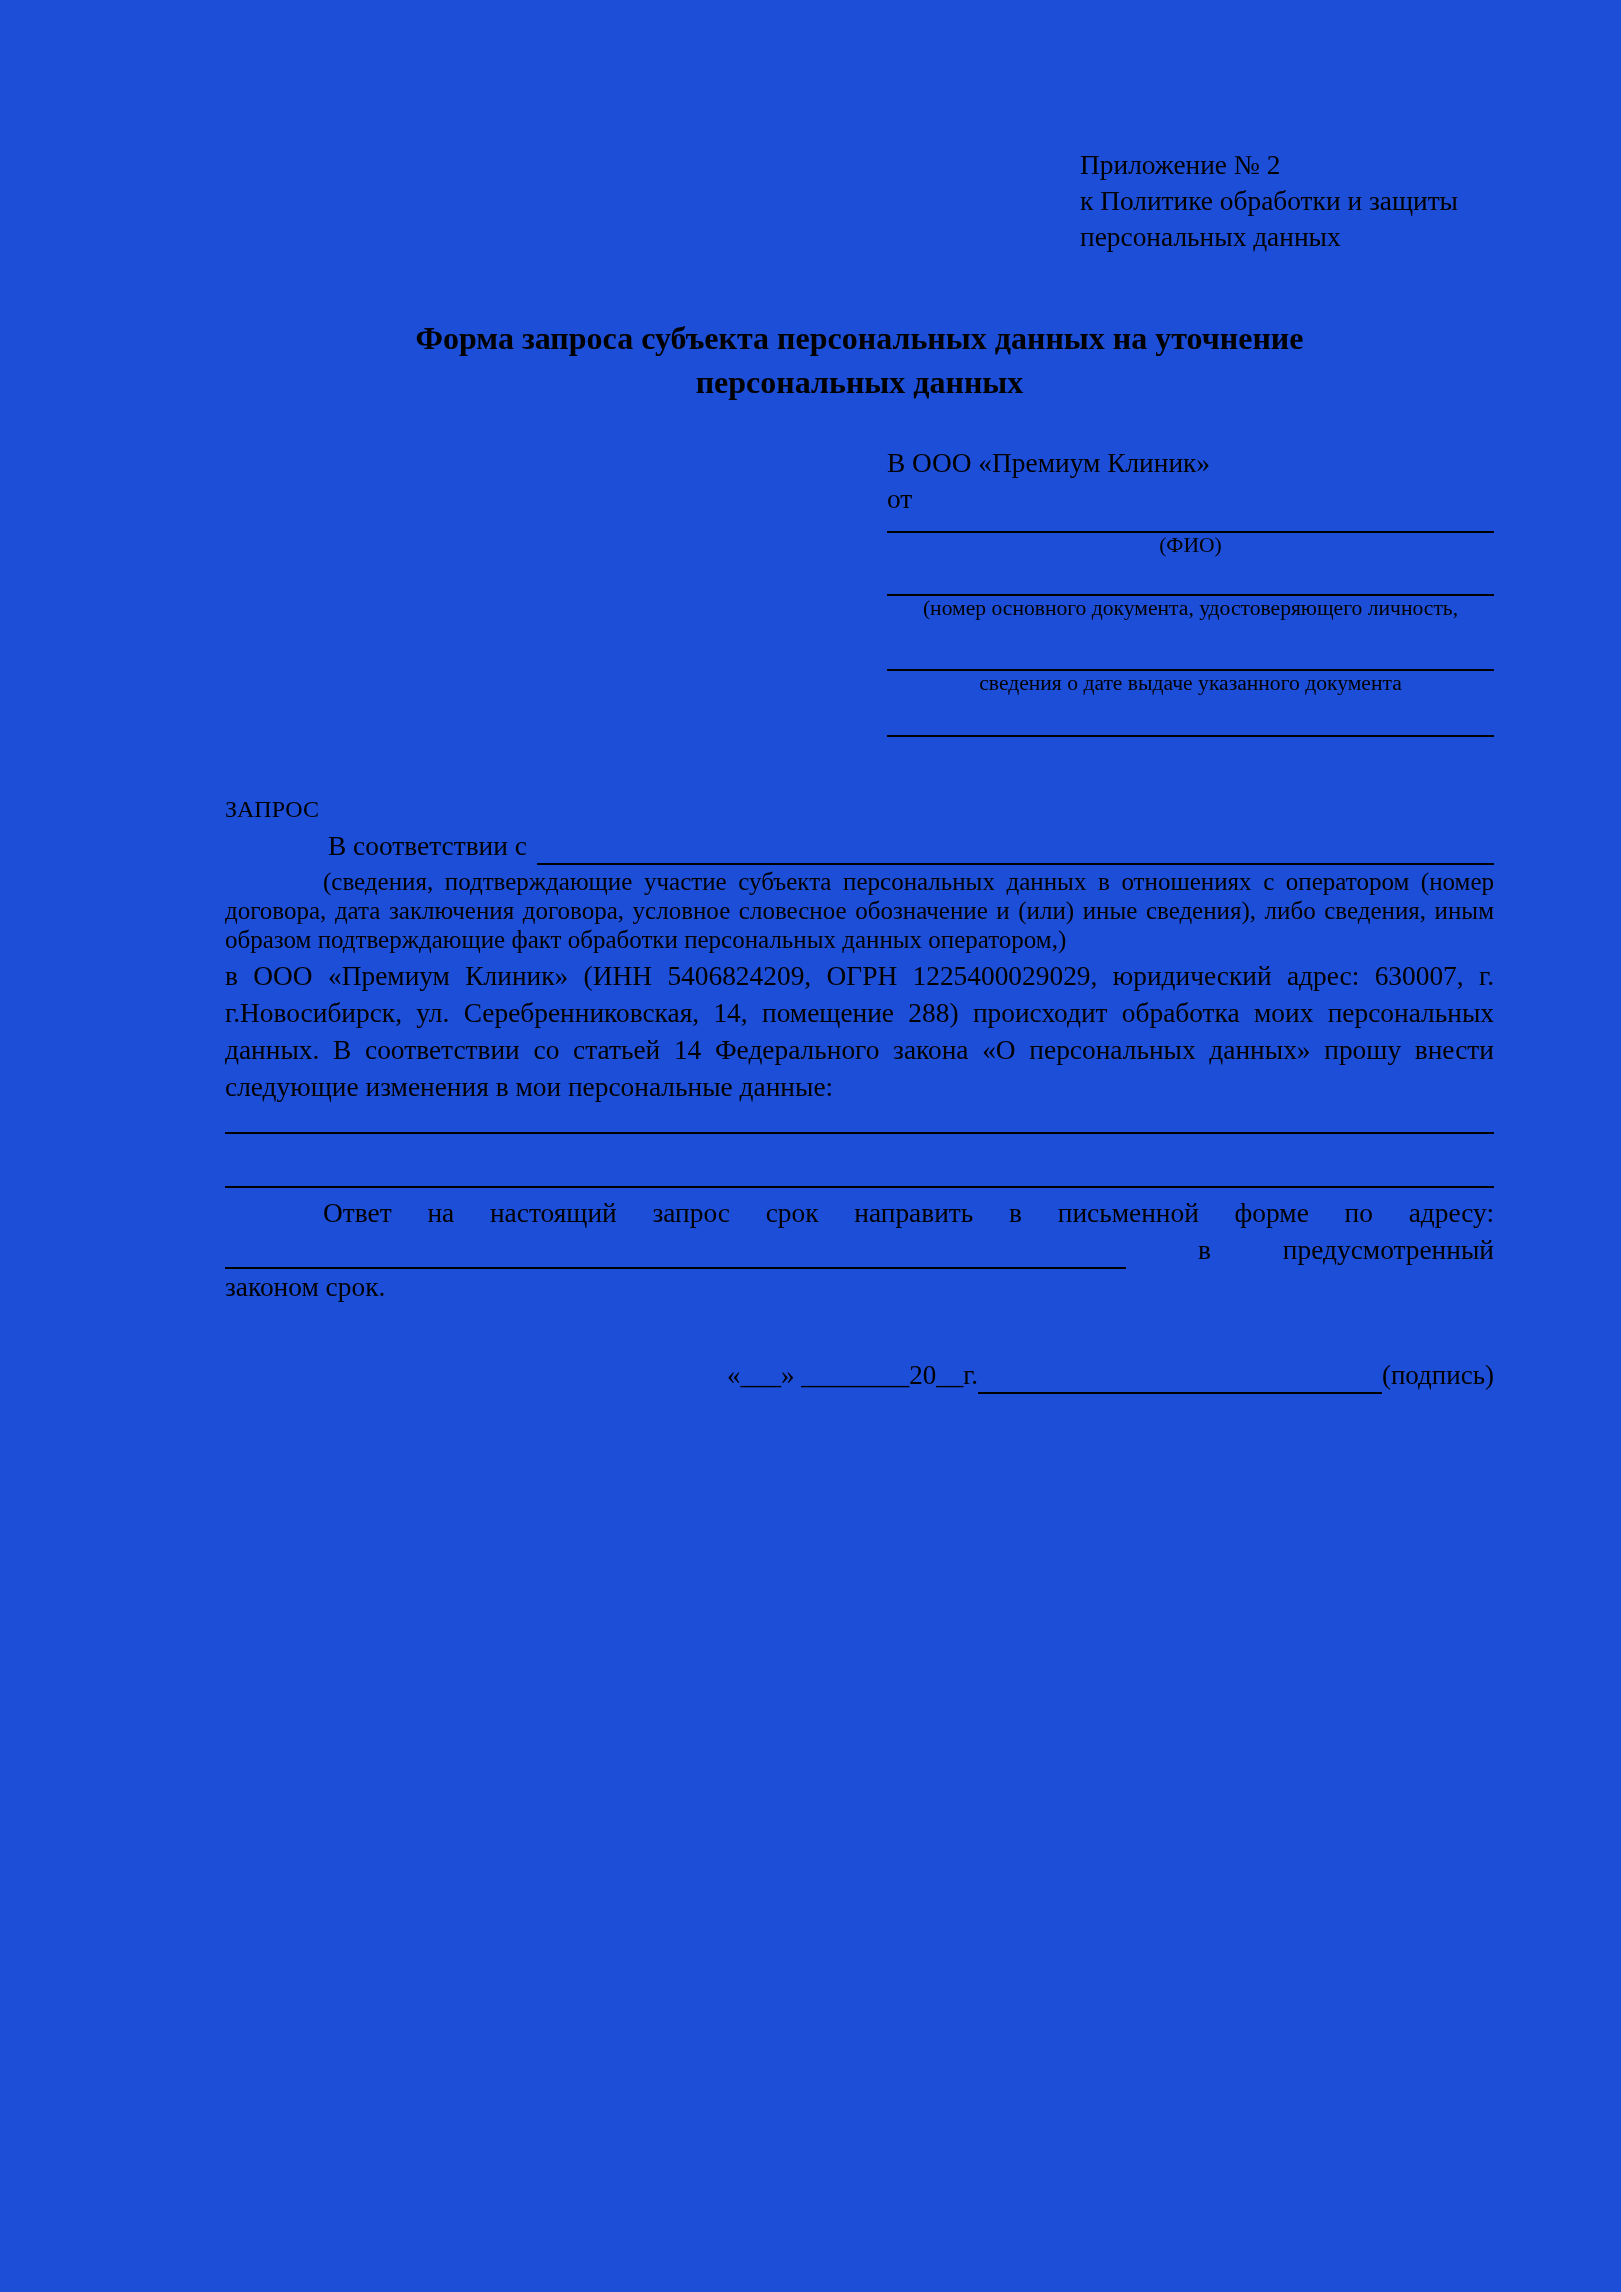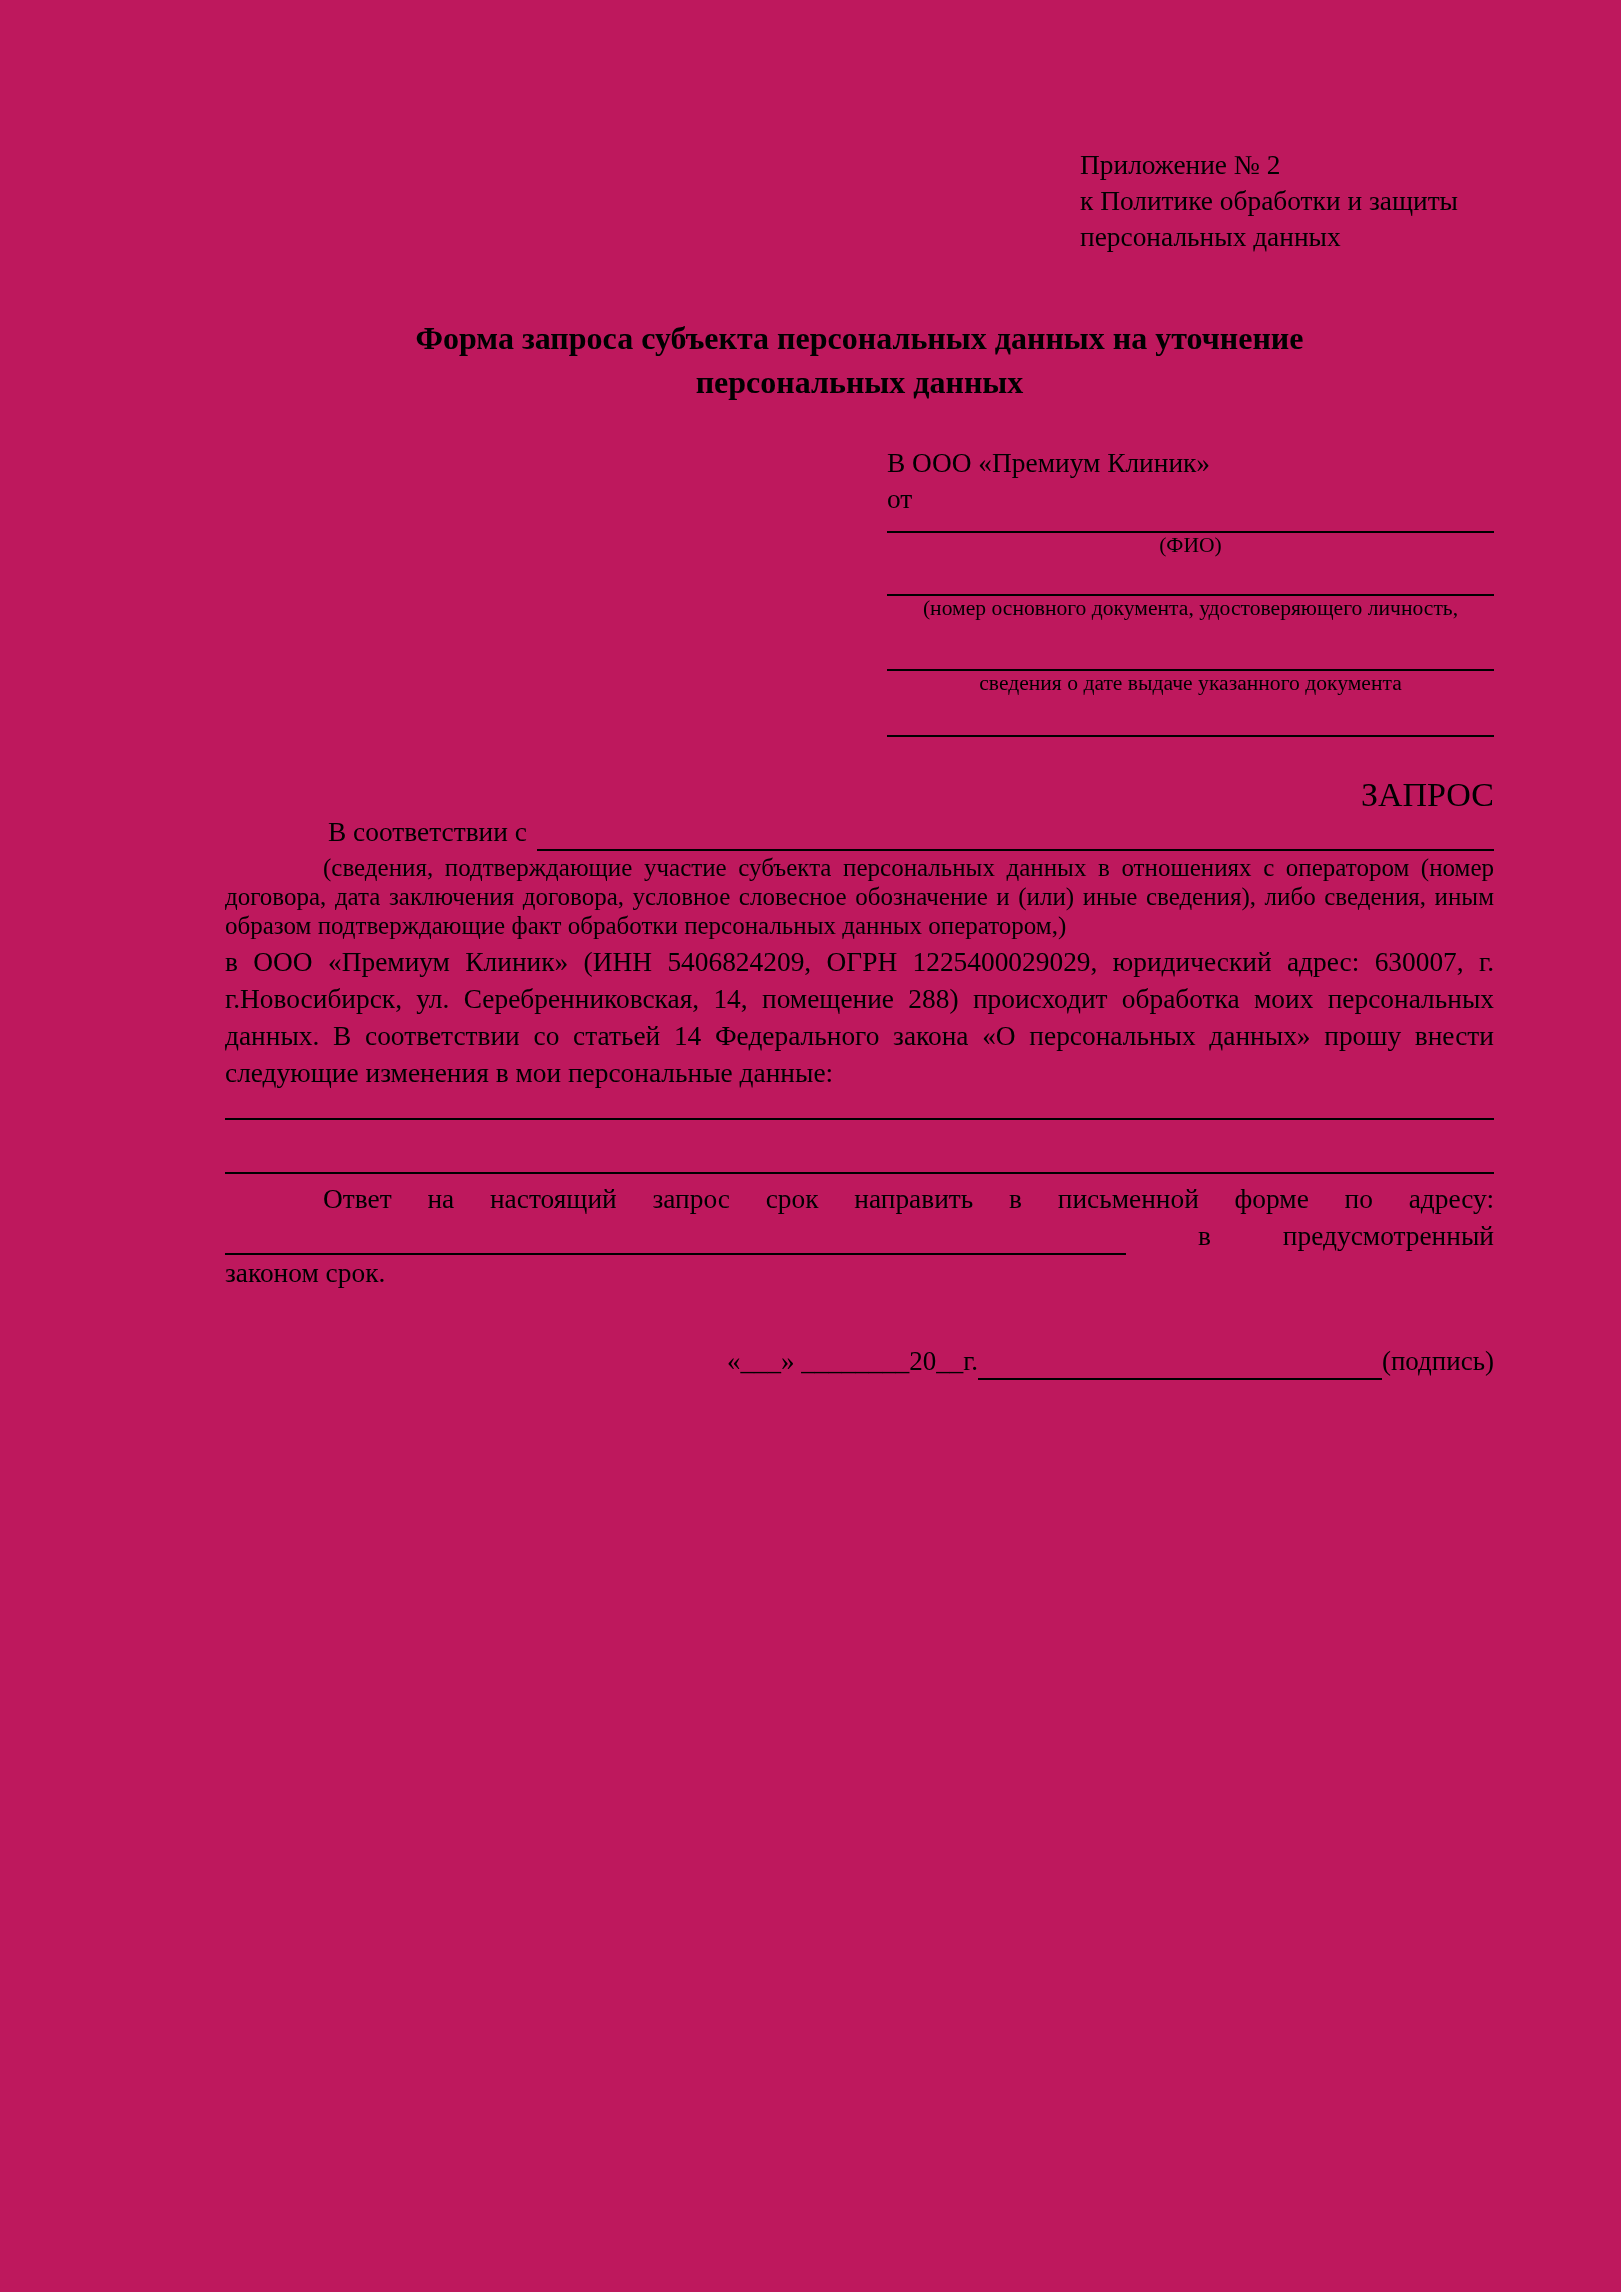--- a/index.html
+++ b/index.html
@@ -1,20 +1,20 @@
 <!DOCTYPE html>
 <html><head>
 <meta charset="utf-8">
 <style>
   html, body { margin: 0; padding: 0; background: #888; }
   .page {
     position: relative;
     width: 1621px;
     height: 2293px;
-    background: #be185d;
+    background: #1d4ed8;
     color: #000000;
     font-family: "Liberation Serif", "DejaVu Serif", serif;
     overflow: hidden;
     margin: 0 auto;
   }
   .content { padding: 147px 127px 0 225px; }
 
   
   .annex { margin-left: 855px; font-size: 27.4px; line-height: 36px; }
 
@@ -23,21 +23,21 @@
 
   
   .addressee { margin-left: 662px; margin-top: 41px; font-size: 27.4px; line-height: 36px; }
   .addr-blank { border-bottom: 2px solid #000; }
   .h14 { height: 13.7px; }
   .h37 { height: 36px; }
   .h48 { height: 47px; }
   .h40 { height: 39px; }
   .addr-caption { font-size: 21.6px; line-height: 25.5px; text-align: center; }
 
-  .zapros { margin-top: 40px; text-align: right; font-size: 34px; line-height: 36px; }
+  .zapros { margin-top: 54px; text-align: left; font-size: 24px; line-height: 36px; }
 
   .accordance { display: flex; font-size: 27.4px; line-height: 37px; padding-left: 103px; margin-top: 1px; }
   .accordance .lead { white-space: nowrap; }
   .fill { flex: 1; border-bottom: 2px solid #000; margin-left: 9.8px; }
 
   .note { font-size: 25px; line-height: 29px; text-align: justify; text-indent: 98px; margin-top: 2px; }
 
   .body-par { font-size: 27.4px; line-height: 37px; text-align: justify; margin-top: 3.9px; }
 
   .big-blank { border-bottom: 2.9px solid #000; }

